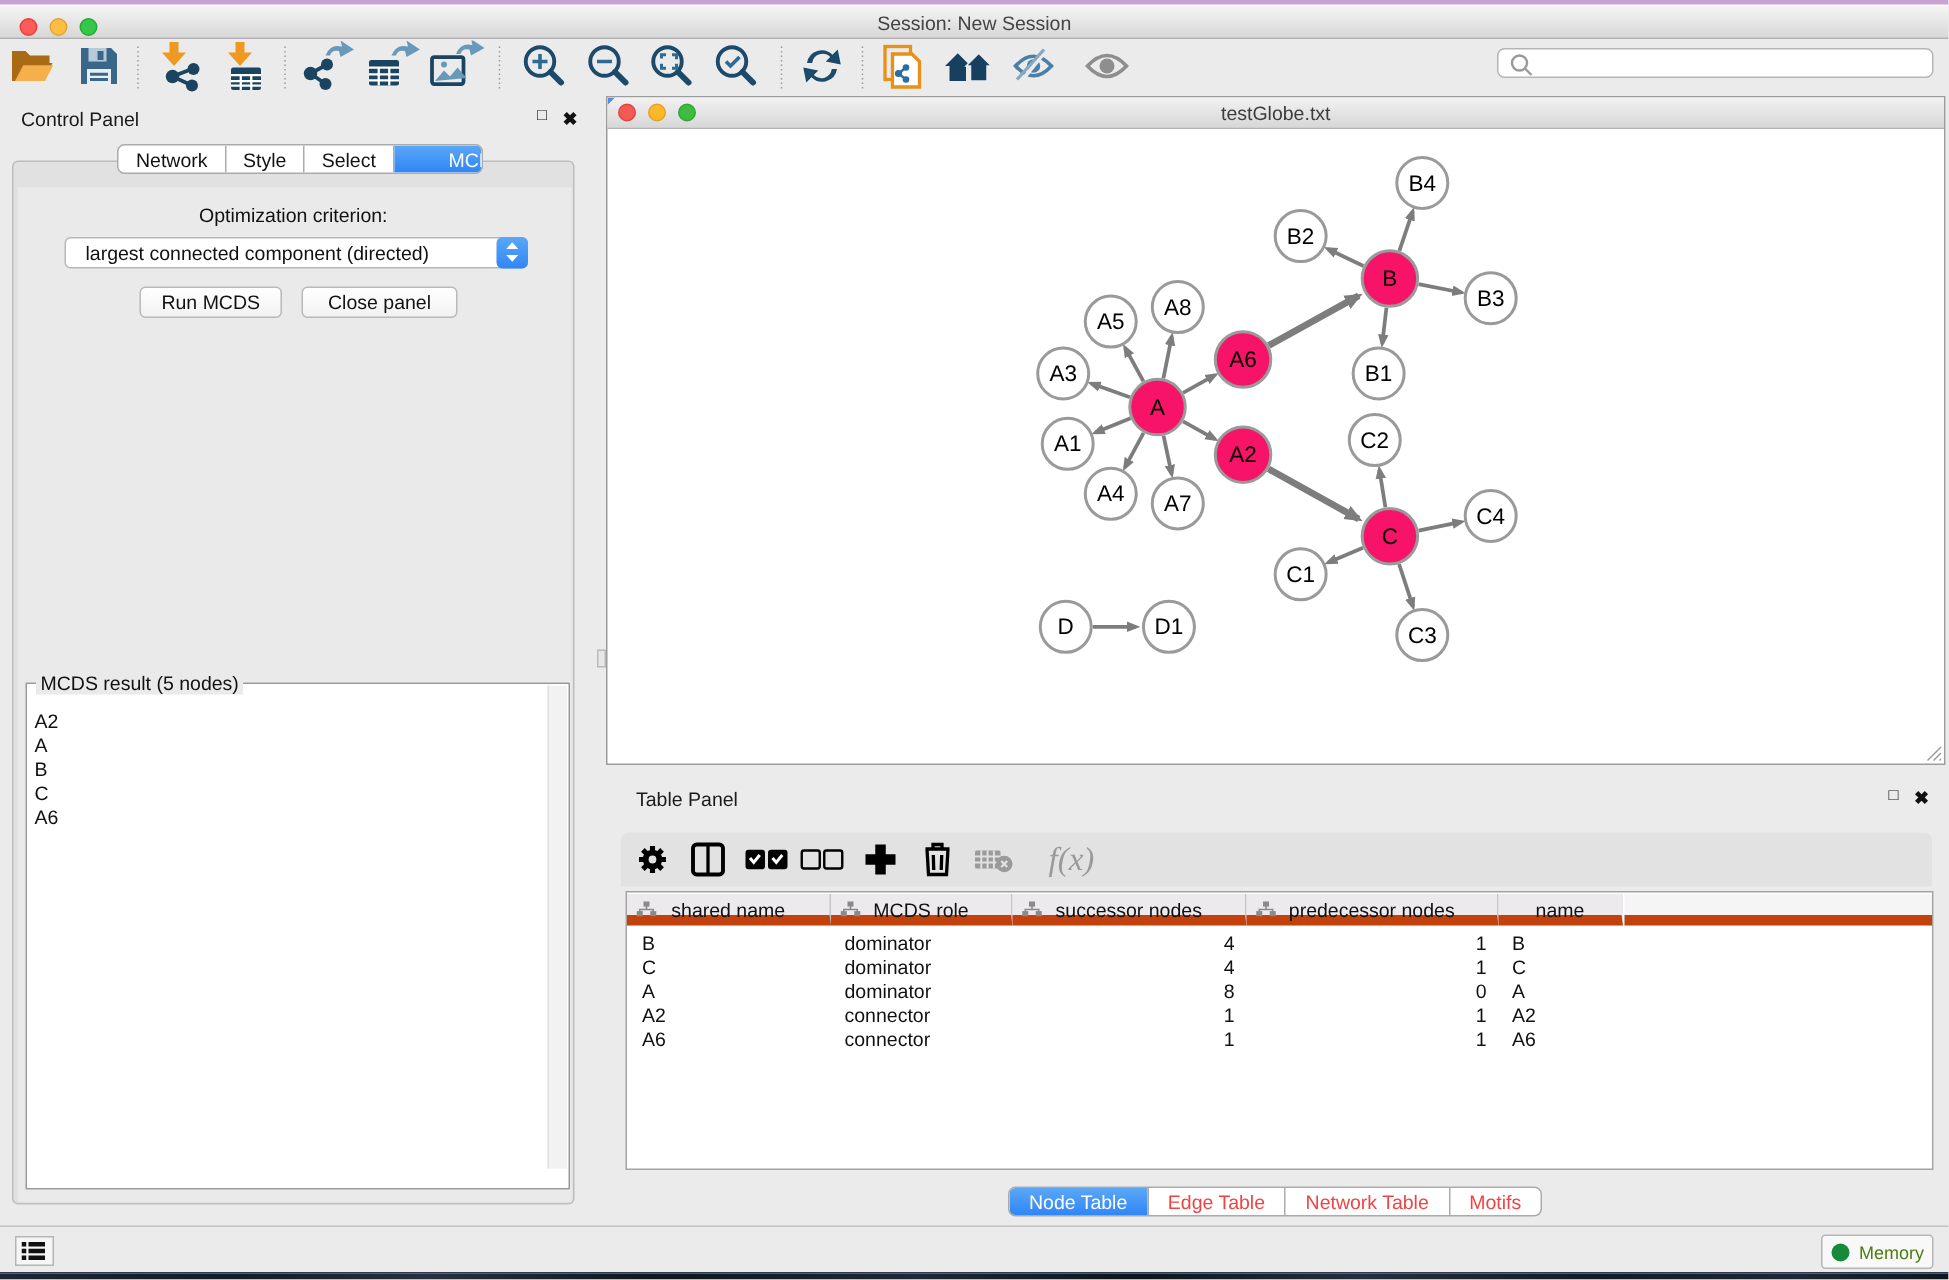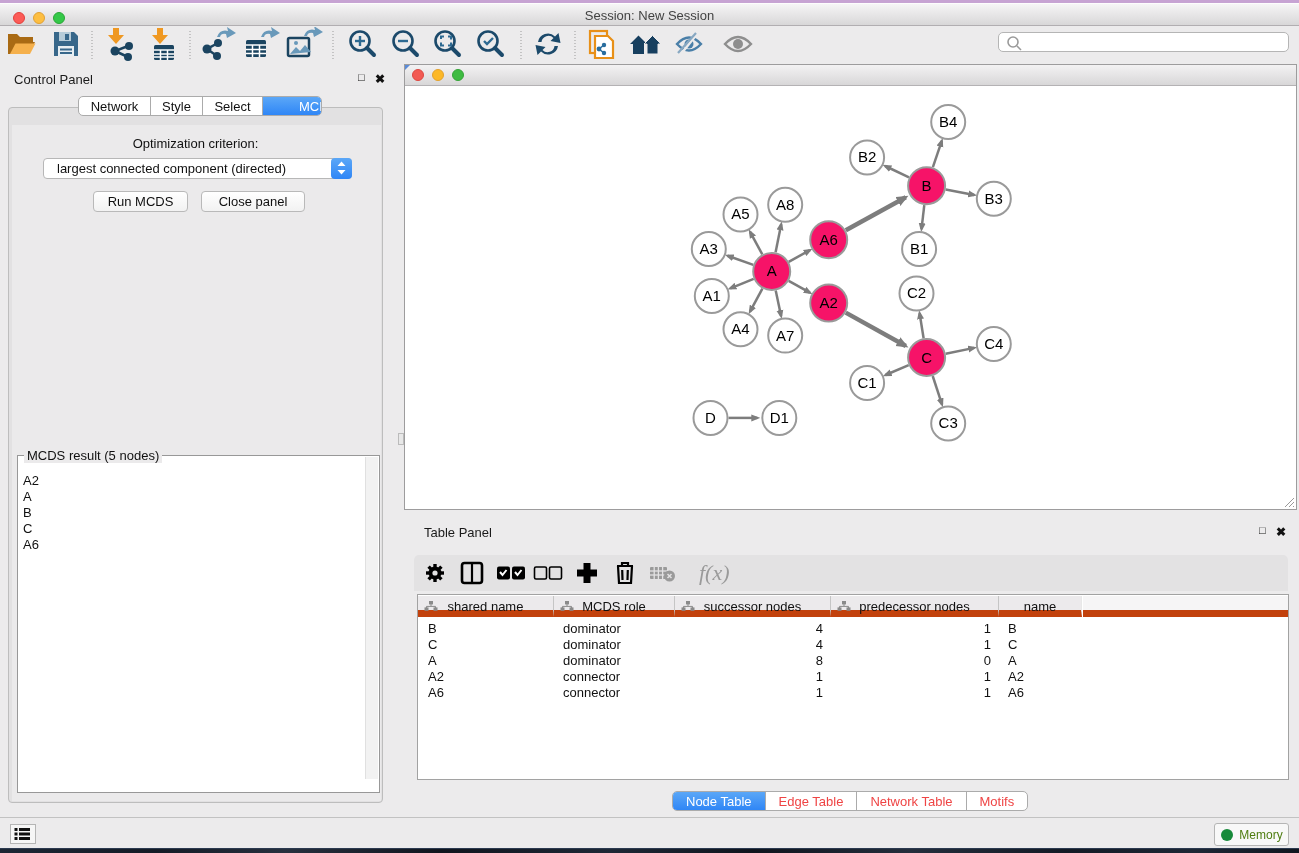--- a/index.html
+++ b/index.html
@@ -270,20 +270,21 @@
         <line x1="10" y1="11" x2="11" y2="10"></line>
       </g>
   </svg>
   <svg width="5" height="5" style="position:absolute;left:0;top:0;z-index:4;">
     <path d="M0,0 L5,0 L0,5 z" fill="#5b8bd8"></path>
   </svg>
   <div id="nf-title">
     <div class="tl2" style="left:7px;background:#f25a53;border:1px solid #dd4741;"></div>
     <div class="tl2" style="left:27px;background:#fcb827;border:1px solid #e3a12c;"></div>
     <div class="tl2" style="left:47px;background:#3ebb41;border:1px solid #35a438;"></div>
+    <div class="t">testGlobe.txt</div>
   </div>
   <div style="position:absolute;left:0;top:22px;">
   <svg width="891" height="424">
     <defs>
       <marker id="arw" markerWidth="9" markerHeight="8" refX="6" refY="4" orient="auto" markerUnits="userSpaceOnUse" viewBox="0 0 9 8">
         <path d="M0,0.5 L9,4 L0,7.5 z" fill="#7d7d7d"></path>
       </marker>
       <marker id="arw2" markerWidth="13" markerHeight="12" refX="9" refY="5.5" orient="auto" markerUnits="userSpaceOnUse" viewBox="0 0 13 12">
         <path d="M0,0.5 L12,5.5 L0,10.5 z" fill="#7d7d7d"></path>
       </marker>

